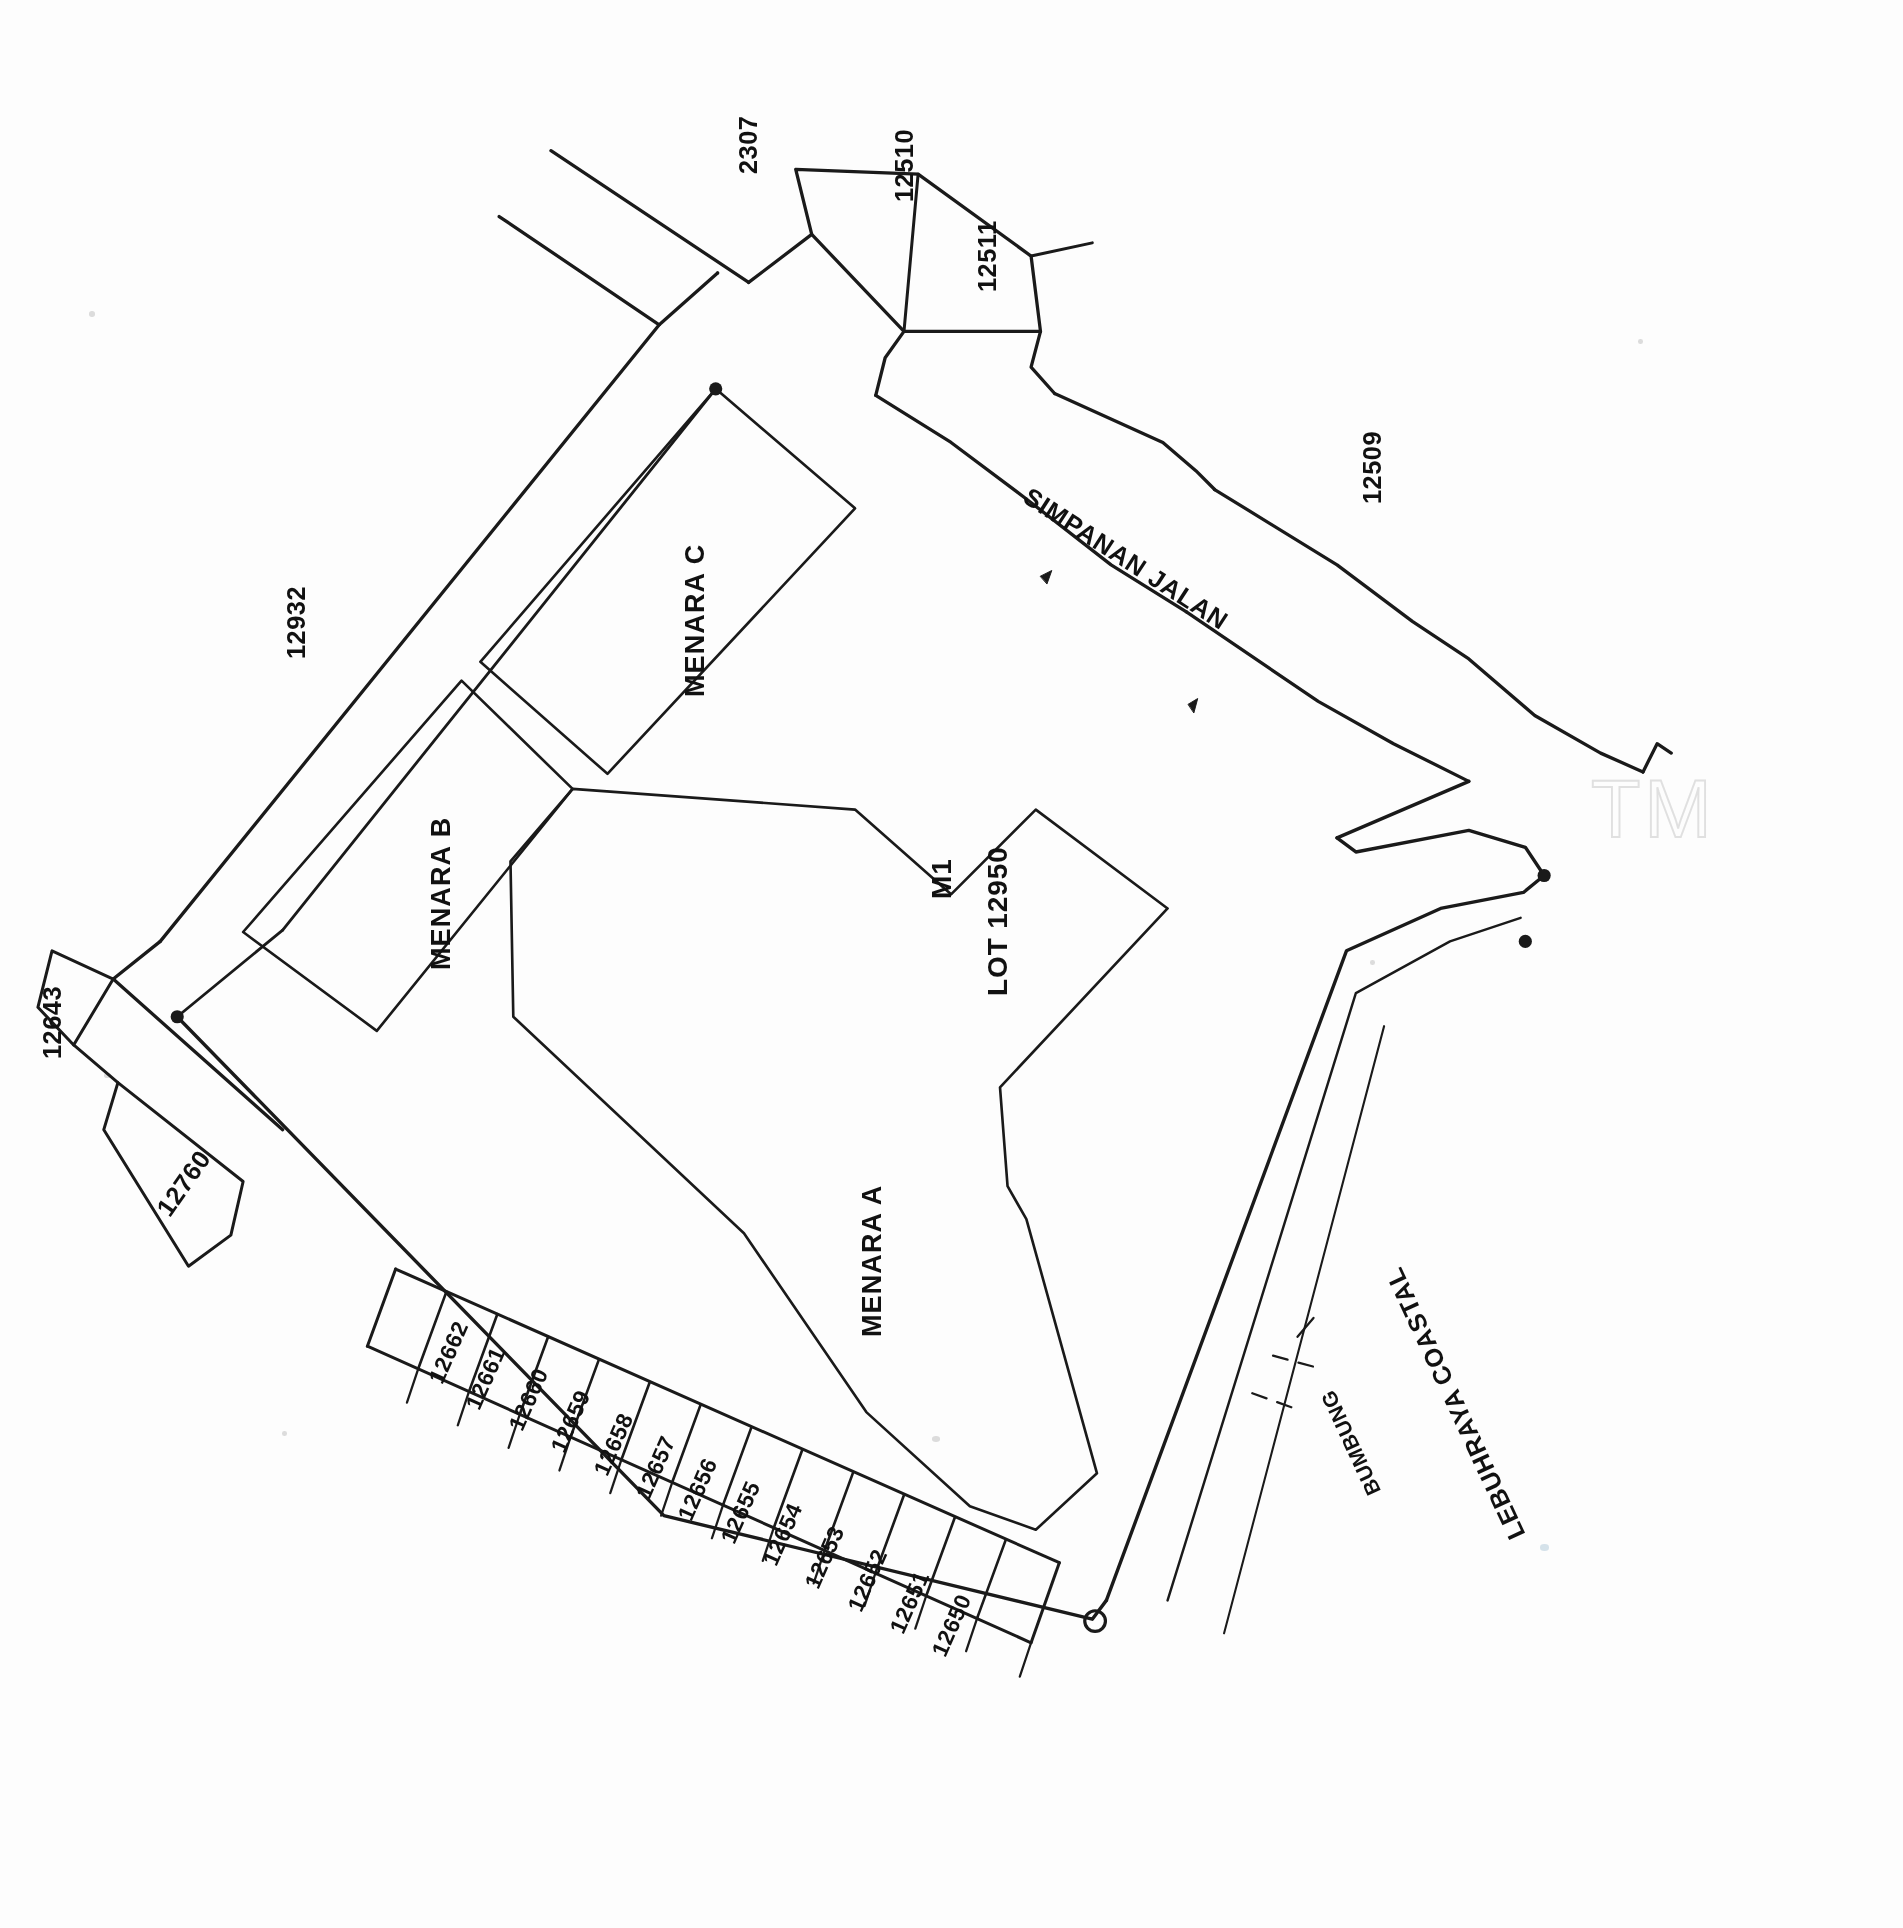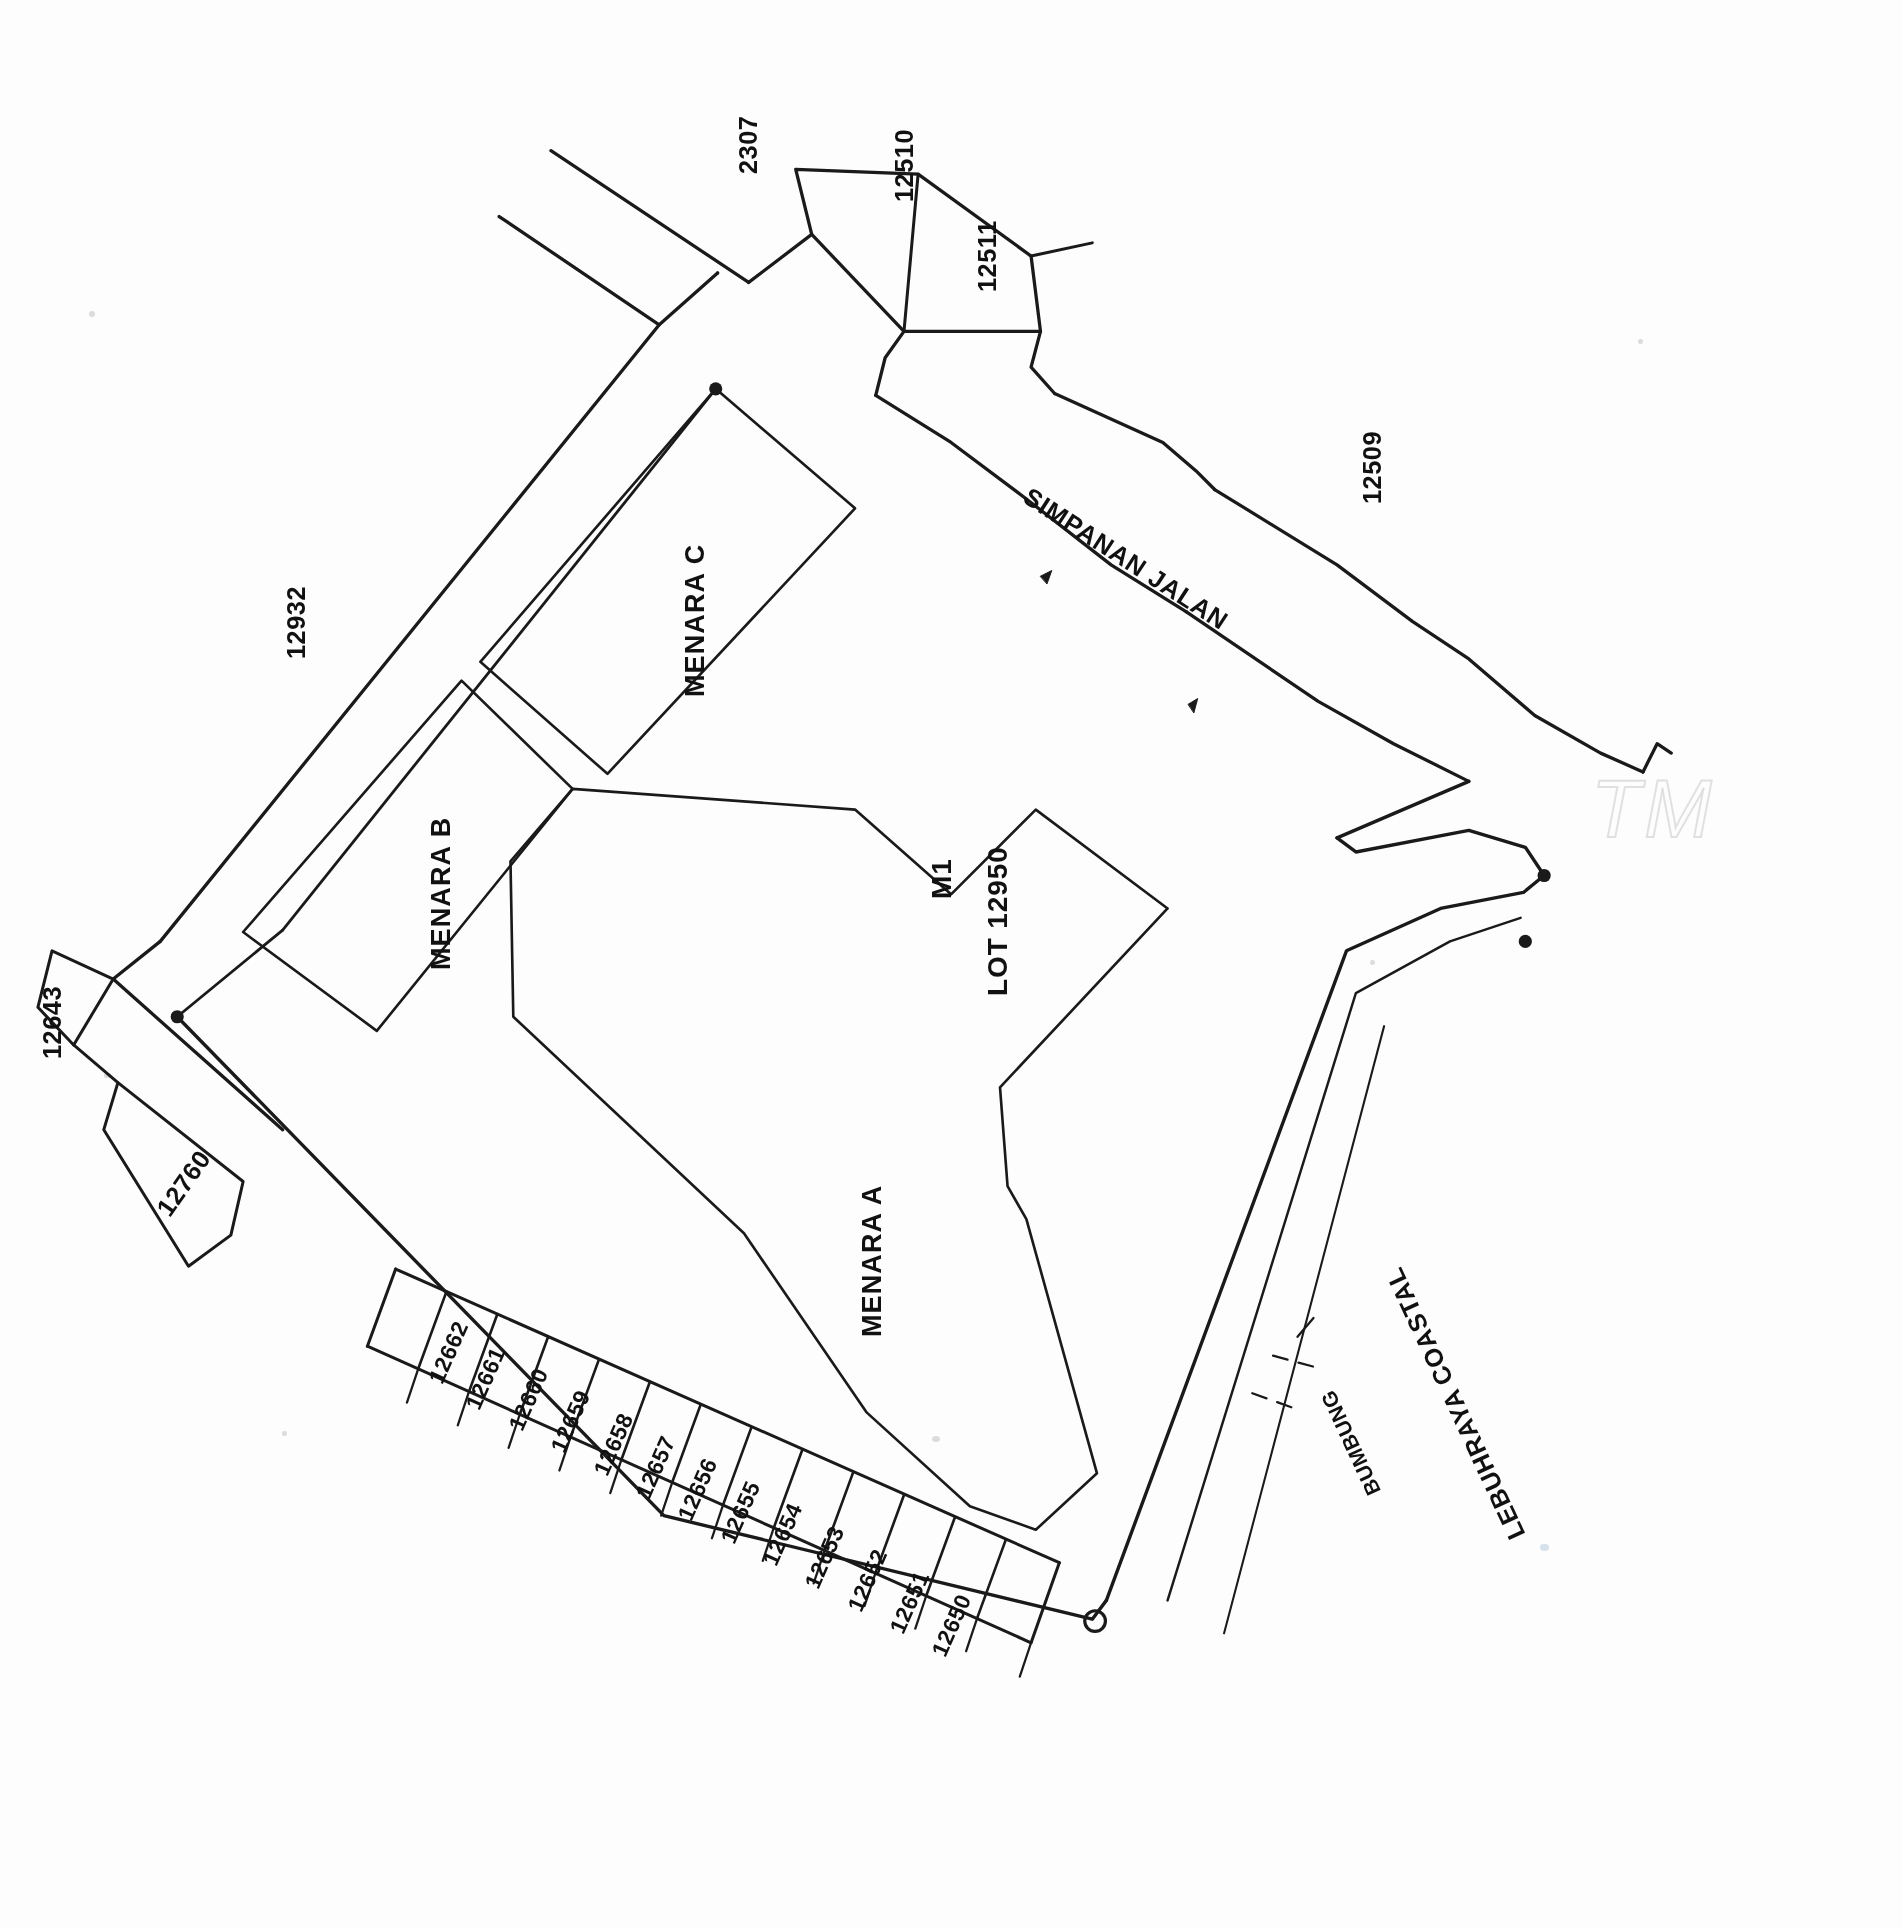--- a/index.html
+++ b/index.html
@@ -58,21 +58,20 @@
     -webkit-text-stroke: 2.8px #e3e3e3;
     text-stroke: 2.8px #e3e3e3;
   }
   .wm-tm {
     position: absolute;
     font-family: "Liberation Sans", sans-serif;
     font-size: 81px;
     color: transparent;
     -webkit-text-stroke: 1.9px #e0e0e0;
     letter-spacing: 3.8px;
-    font-style: italic;
   }
   .speck {
     position: absolute;
     border-radius: 50%;
     background: #dcdcdc;
     pointer-events: none;
   }
 </style>
 </head>
 <body>

